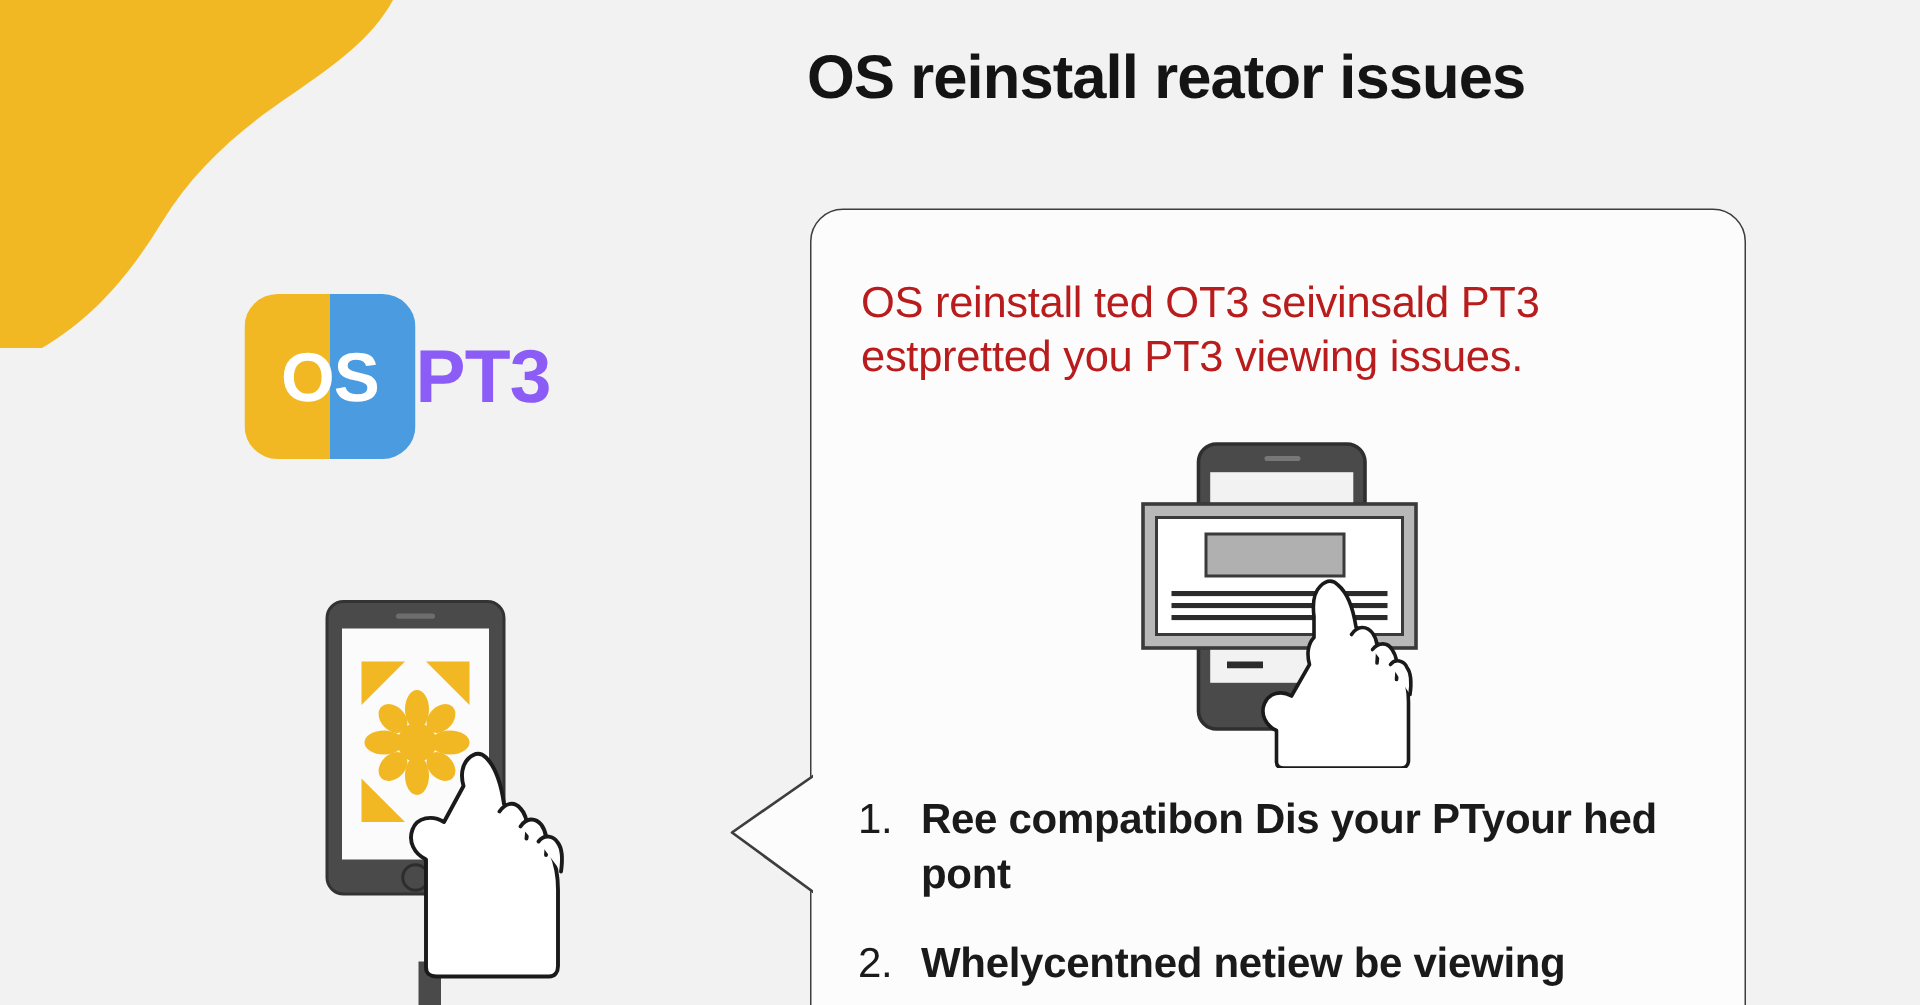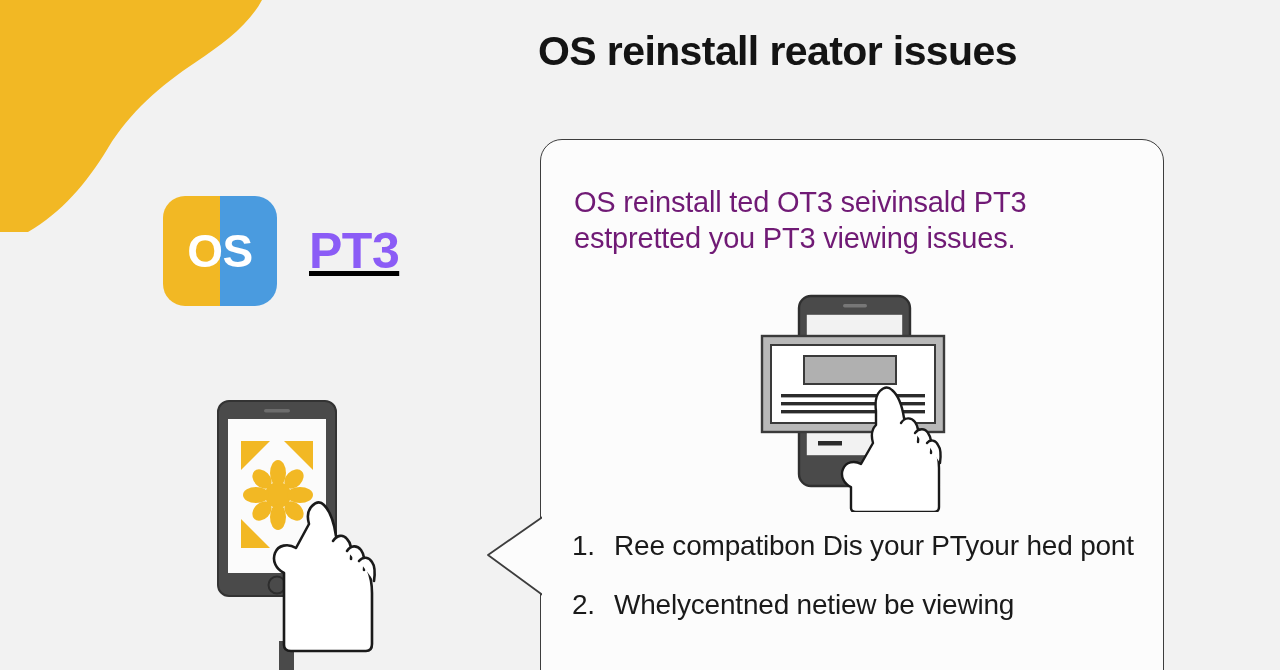--- a/index.html
+++ b/index.html
@@ -33,22 +33,20 @@
     pointer-events: none;
   }
 
   
   .brand {
     position: absolute;
     left: 163px;
     top: 196px;
     display: flex;
     align-items: center;
-    gap: 32px;
-    text-decoration: underline;
   }
   .brand-mark {
     position: relative;
     width: 114px;
     height: 110px;
     border-radius: 22px;
     overflow: hidden;
     flex: none;
   }
   .brand-mark .half-left {
@@ -130,21 +128,21 @@
     pointer-events: none;
   }
 
   .callout-body {
     position: absolute;
     left: 574px;
     top: 184px;
     width: 560px;
     font-size: 29px;
     line-height: 1.25;
-    color: #701a75;
+    color: #b91c1c;
     letter-spacing: -0.2px;
   }
 
   .callout-figure {
     position: absolute;
     left: 758px;
     top: 286px;
     width: 224px;
     height: 226px;
   }
@@ -164,20 +162,21 @@
     align-items: flex-start;
     gap: 10px;
     margin-bottom: 22px;
   }
   .list-num {
     flex: none;
     min-width: 32px;
   }
   .list-text {
     flex: 1;
+    font-weight: bold;
   }
 </style>
 </head>
 <body>
 
 <div id="stage">
 
   <svg class="blob" viewBox="0 0 300 250">
     <path d="M0,0 L262,0 C248,26 222,44 196,62 C160,86 130,112 108,148 C86,184 62,212 28,232 L0,232 Z" fill="#f2b824"></path>
   </svg>

